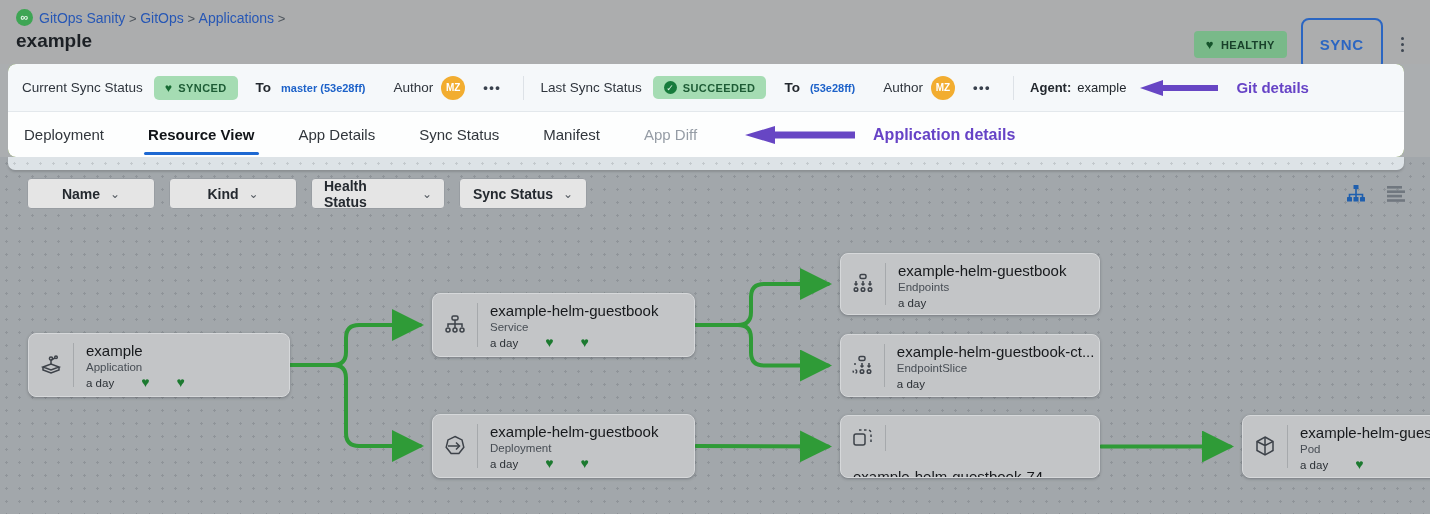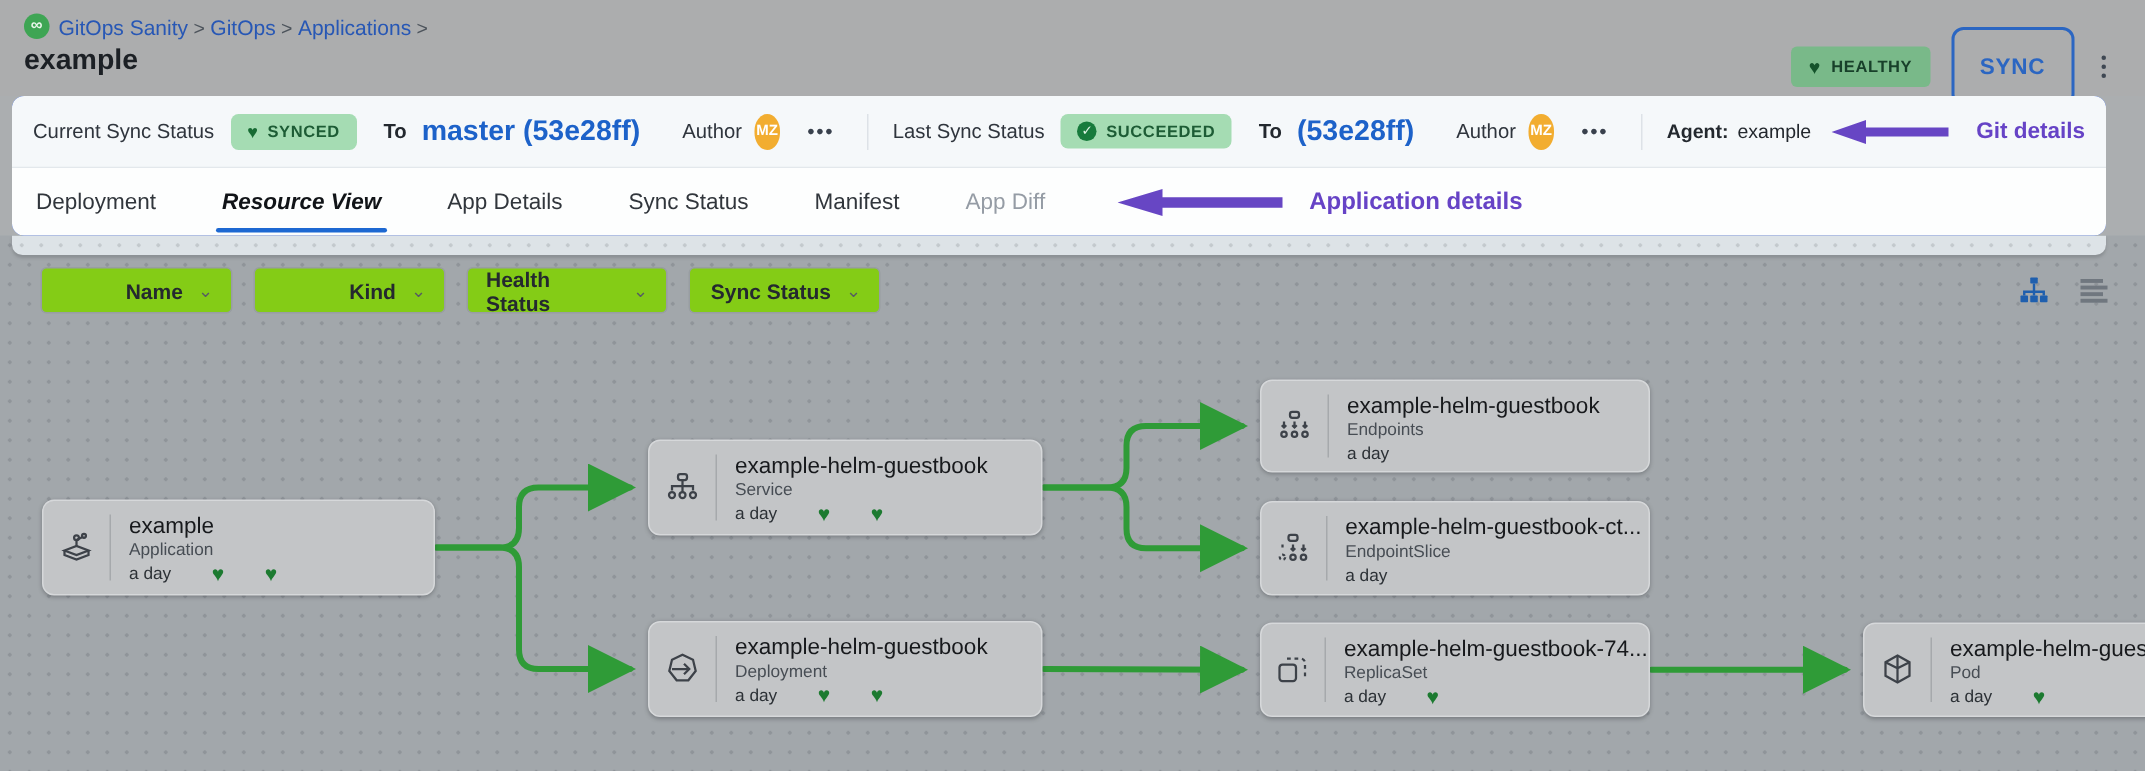--- a/index.html
+++ b/index.html
@@ -14,52 +14,52 @@
   .crumb-sep{color:#4d545c;font-size:13px;}
   .page-title{position:absolute;left:16px;top:30px;font-size:19px;font-weight:bold;color:#1c2025;}
   .top-right{position:absolute;right:22px;top:18px;display:flex;align-items:center;gap:14px;}
   .healthy-badge{display:flex;align-items:center;gap:7px;background:#79b989;color:#18402a;font-size:11px;font-weight:bold;letter-spacing:.4px;padding:6px 12px;border-radius:4px;}
   .healthy-badge .hrt{font-size:13px;color:#15532b;}
   .sync-btn{border:2px solid #2b66c2;color:#2b66c2;font-weight:bold;font-size:15px;letter-spacing:.5px;border-radius:8px;padding:16px 17px;background:transparent;cursor:pointer;font-family:inherit;}
   .kebab{display:flex;flex-direction:column;gap:2.5px;cursor:pointer;padding:2px 4px;}
   .kebab i{width:3.5px;height:3.5px;border-radius:50%;background:#3e4752;display:block;}
 
   
-  .card{position:absolute;left:8px;top:64px;width:1396px;height:93px;background:#1d4ed8;border-radius:8px;z-index:5;}
+  .card{position:absolute;left:8px;top:64px;width:1396px;height:93px;background:#4d7c0f;border-radius:8px;z-index:5;}
   .status-row{height:47px;background:#f5f8fa;border-radius:8px 8px 0 0;border-bottom:1px solid #e3e8ec;display:flex;align-items:center;padding:0 14px;white-space:nowrap;}
   .status-row .lbl{font-size:13.5px;color:#2f353d;margin-right:11px;}
   .pill{display:flex;align-items:center;gap:6px;background:#a5dcb3;color:#1d5c35;font-size:11px;font-weight:bold;letter-spacing:.4px;padding:5px 11px;border-radius:5px;margin-right:18px;}
   .pill .hrt{font-size:12px;color:#176b33;}
   .pill .chk{width:13px;height:13px;border-radius:50%;background:#177b3c;color:#dff3e5;font-size:9px;font-weight:bold;display:flex;align-items:center;justify-content:center;}
   .to-lbl{font-size:13.5px;font-weight:bold;color:#23282e;margin-right:10px;}
-  .git-ref{font-size:19px;font-weight:bold;color:#1d62c9;margin-right:28px;cursor:pointer;}
+  .git-ref{font-size:11px;font-weight:bold;color:#1d62c9;margin-right:28px;cursor:pointer;}
   .author-lbl{font-size:13.5px;color:#2f353d;margin-right:8px;}
   .avatar{width:24px;height:24px;border-radius:50%;background:#f2ad30;color:#fff;font-size:10px;font-weight:bold;display:flex;align-items:center;justify-content:center;margin-right:18px;}
   .more-dots{font-size:13px;font-weight:bold;color:#39414d;letter-spacing:1.5px;cursor:pointer;margin-right:6px;}
   .vdiv{width:1px;height:24px;background:#dde2e7;margin:0 16px;}
   .agent-lbl{font-size:13px;font-weight:bold;color:#23282e;margin-right:6px;}
   .agent-val{font-size:13px;color:#23282e;}
   .annot{display:flex;align-items:center;gap:16px;margin-left:14px;}
   .annot svg{display:block;}
   .annot-txt{color:#6643c6;font-weight:bold;}
 
   .tabs-row{height:45px;display:flex;align-items:center;padding:0 16px;border-radius:0 0 8px 8px;background:#fdfefe;}
   .tab{font-size:15px;color:#31363c;margin-right:44px;cursor:pointer;height:45px;display:flex;align-items:center;position:relative;}
-  .tab.active{font-weight:bold;color:#111418;font-style:italic;}
+  .tab.active{font-weight:bold;color:#111418;}
   .tab.active::after{content:"";position:absolute;left:-4px;right:-4px;bottom:2px;height:3px;background:#1d68d2;border-radius:2px;}
   .tab.disabled{color:#959ca5;}
 
   .glow{position:absolute;left:8px;top:157px;width:1396px;height:13px;background:#dde3e7;border-radius:0 0 7px 7px;z-index:2;background-image:radial-gradient(#c3c9cd 1.1px,transparent 1.1px);background-size:13px 13px;box-shadow:0 2px 2px rgba(70,75,80,.25);}
 
   
   .canvas{position:absolute;left:0;top:157px;right:0;bottom:0;background-color:#a2a7ab;background-image:radial-gradient(#8f9499 1.1px,transparent 1.1px);background-size:13px 13px;z-index:0;}
   #edges{position:absolute;inset:0;z-index:1;pointer-events:none;}
 
   .filters{position:absolute;left:27px;top:178px;display:flex;gap:14px;z-index:3;}
-  .filter-btn{height:31px;display:flex;align-items:center;justify-content:flex-end;background:#84cc16;border:1px solid #989da2;border-radius:4px;padding:0 12px;font-size:14px;font-weight:bold;color:#24292f;cursor:pointer;box-sizing:border-box;}
+  .filter-btn{height:31px;display:flex;align-items:center;justify-content:center;background:#e5e5e5;border:1px solid #989da2;border-radius:4px;padding:0 12px;font-size:14px;font-weight:bold;color:#24292f;cursor:pointer;box-sizing:border-box;}
   .filter-btn .chev{color:#565c63;font-size:12px;font-weight:normal;margin-left:10px;}
 
   .view-icons{position:absolute;right:24px;top:184px;display:flex;gap:20px;z-index:3;align-items:center;}
   .view-icons .vi{cursor:pointer;display:block;}
 
   
   .node{position:absolute;background:#c3c5c7;border:1px solid #d6d8da;border-radius:8px;box-shadow:0 1px 3px rgba(40,44,48,.35);display:flex;z-index:2;box-sizing:border-box;cursor:pointer;}
   .node-icon{width:44px;display:flex;align-items:center;justify-content:center;border-right:1px solid #a6a9ac;margin:9px 0;}
   .node-body{padding:8px 10px 6px 12px;overflow:hidden;}
   .node-title{font-size:15px;color:#17191c;font-weight:500;white-space:nowrap;}
@@ -291,21 +291,21 @@
           </svg>
         </div>
         <div class="node-body">
           <div class="node-title">example-helm-guestbook-ct...</div>
           <div class="node-kind">EndpointSlice</div>
           <div class="node-age">
             <span>a day</span>
           </div>
         </div>
       </div>
-      <div class="node" style="left: 840px; top: 415px; width: 260px; height: 63px;">
+      <div class="node" style="left: 840px; top: 415px; width: 260px; height: 63px; flex-direction: column;">
         <div class="node-icon">
           <svg width="26" height="26" viewBox="0 0 26 26" fill="none" stroke="#3d4249" stroke-width="1.5">
             <rect x="4" y="9" width="11" height="11" rx="2"></rect>
             <path stroke-dasharray="2.5 2.5" d="M9 5h9a3 3 0 0 1 3 3v9"></path>
           </svg>
         </div>
         <div class="node-body">
           <div class="node-title">example-helm-guestbook-74...</div>
           <div class="node-kind">ReplicaSet</div>
           <div class="node-age">

